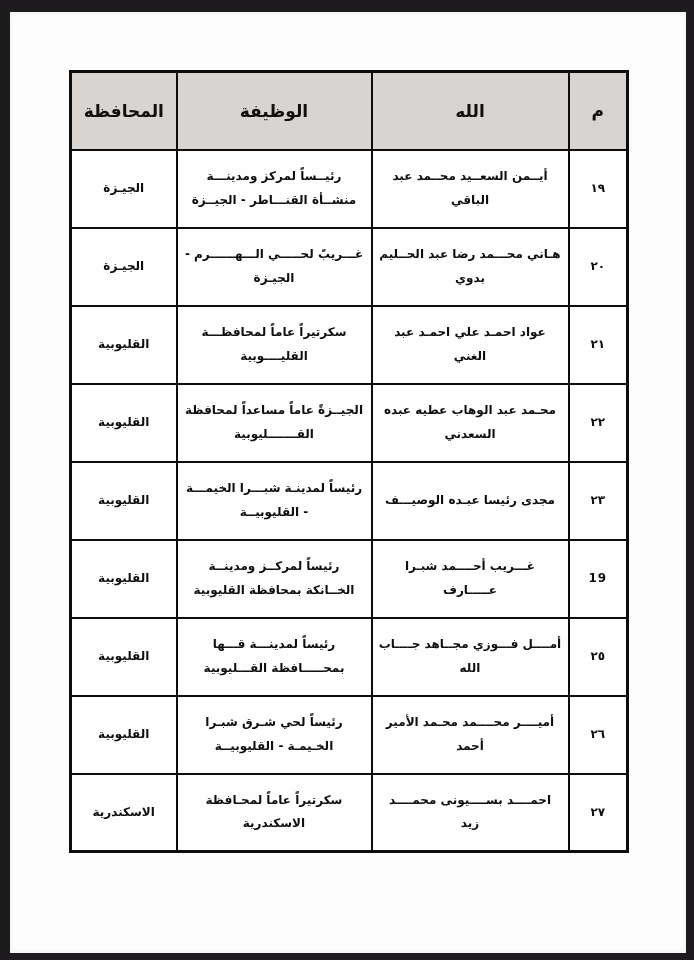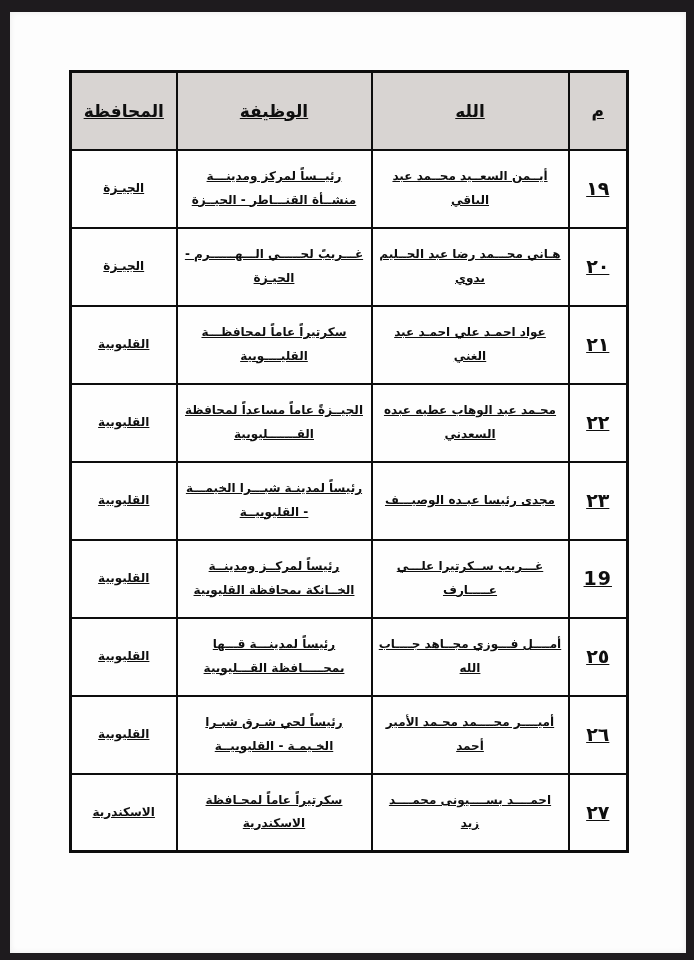--- a/index.html
+++ b/index.html
@@ -34,34 +34,33 @@
   .doc-table col.col-name { width: 197px; }
   .doc-table col.col-job { width: 195px; }
   .doc-table col.col-governorate { width: 106px; }
   .doc-table th, .doc-table td {
     border: 2px solid #0d0d0d;
     text-align: center;
     vertical-align: middle;
     font-weight: bold;
     padding: 4px 6px;
     overflow: hidden;
-    text-decoration: underline;
   }
   .doc-table thead tr { height: 78px; }
   .doc-table thead th {
     background: #d8d4d2;
     font-size: 17px;
   }
   .doc-table tbody tr { height: 78px; }
   .doc-table tbody td {
     font-size: 12px;
     line-height: 1.95;
   }
   .doc-table td.cell-number {
-    font-size: 19px;
+    font-size: 12px;
     letter-spacing: 1px;
   }
 </style>
 </head>
 <body>
 
 <div class="page">
   <table class="doc-table">
     <colgroup>
       <col class="col-number">
@@ -103,21 +102,21 @@
           <td class="cell-governorate">القليوبية</td>
         </tr>
         <tr>
           <td class="cell-number">٢٣</td>
           <td class="cell-name">مجدى رئيسا عبـده الوصيـــف</td>
           <td class="cell-job">رئيساً لمدينـة شبـــرا الخيمـــة - القليوبيــة</td>
           <td class="cell-governorate">القليوبية</td>
         </tr>
         <tr>
           <td class="cell-number">19</td>
-          <td class="cell-name">غـــريب ســكرتيرا علـــي عـــــارف</td>
+          <td class="cell-name">غـــريب أحــــمد شبـرا عـــــارف</td>
           <td class="cell-job">رئيساً لمركــز ومدينــة الخــانكة بمحافظة القليوبية</td>
           <td class="cell-governorate">القليوبية</td>
         </tr>
         <tr>
           <td class="cell-number">٢٥</td>
           <td class="cell-name">أمــــل فـــوزي مجــاهد جــــاب الله</td>
           <td class="cell-job">رئيساً لمدينـــة قـــها بمحـــــافظة القـــليوبية</td>
           <td class="cell-governorate">القليوبية</td>
         </tr>
         <tr>

